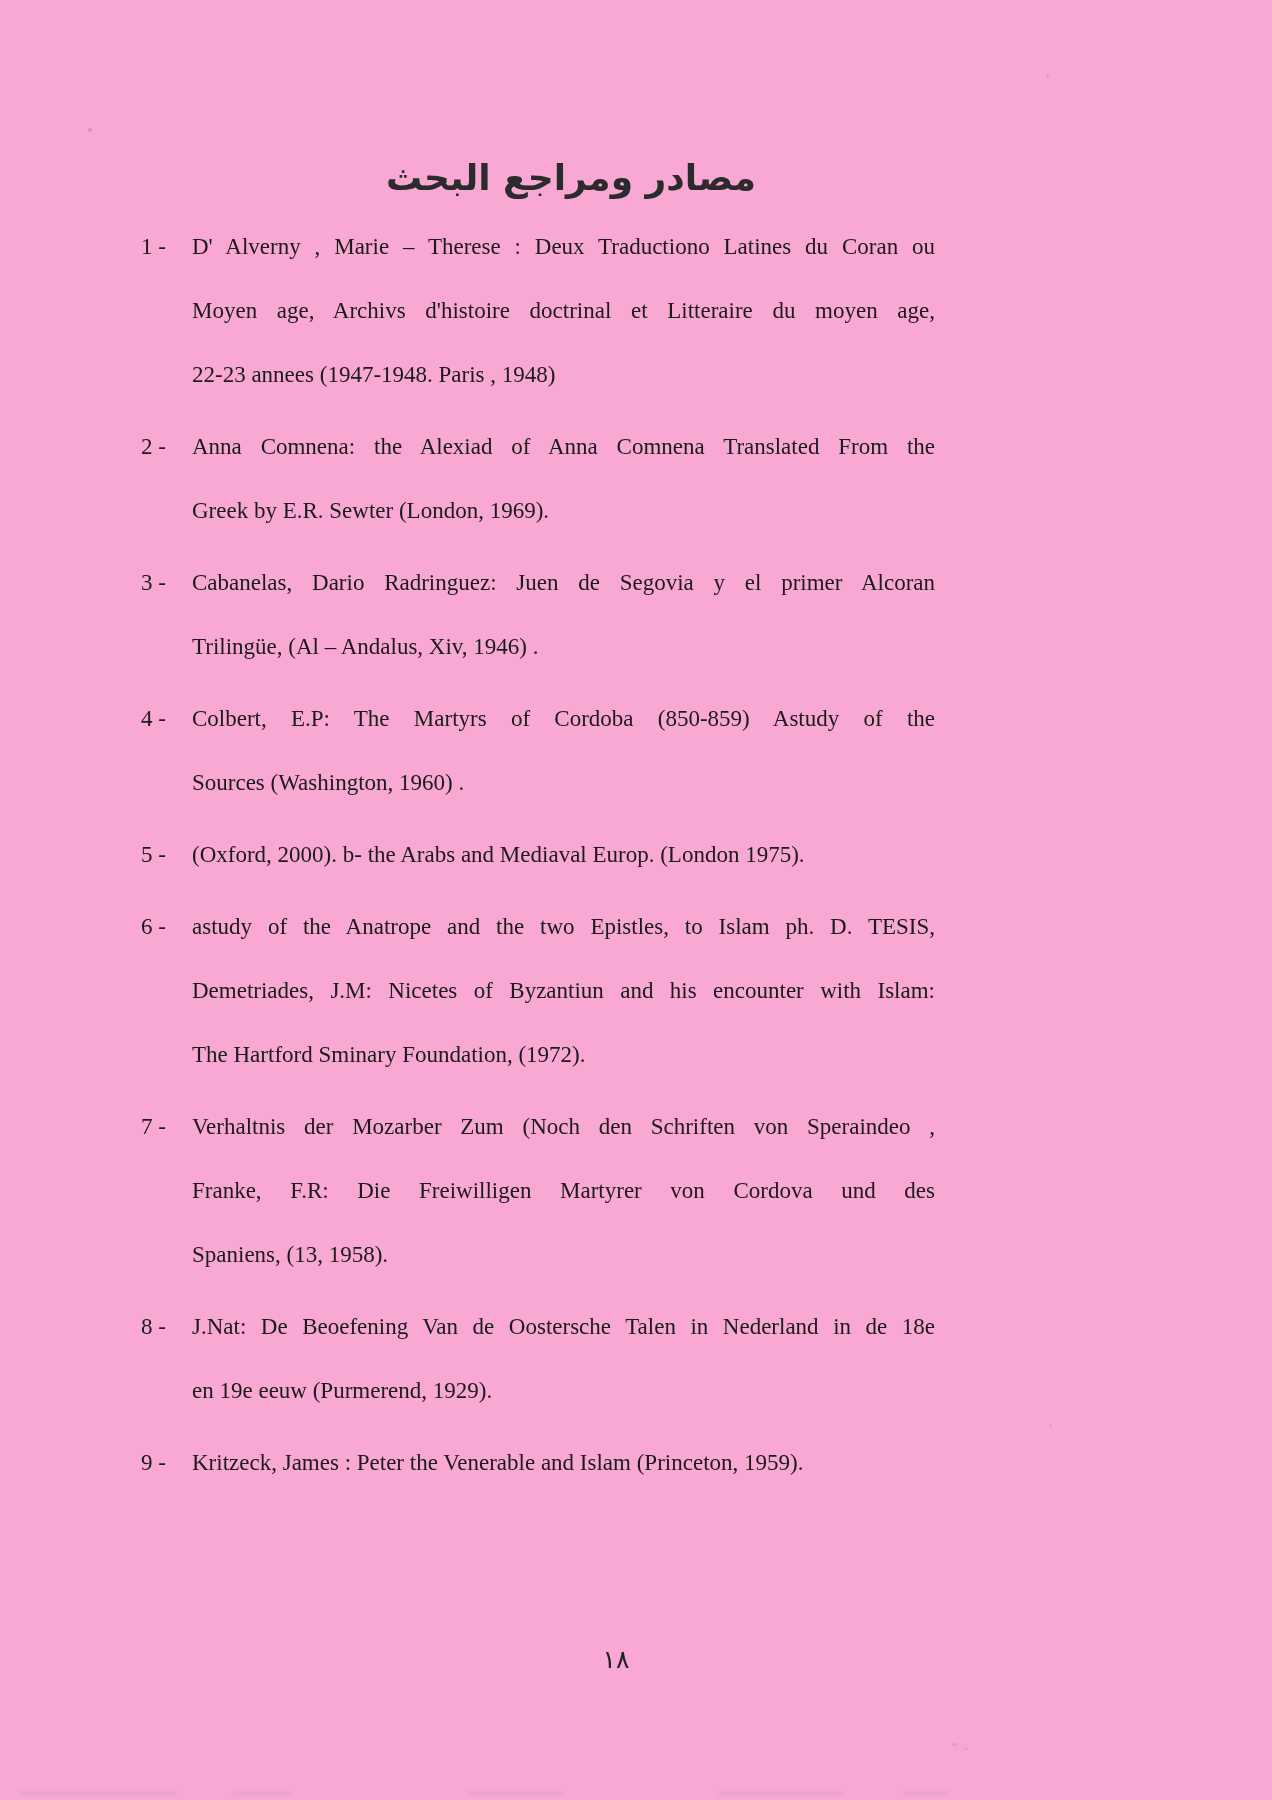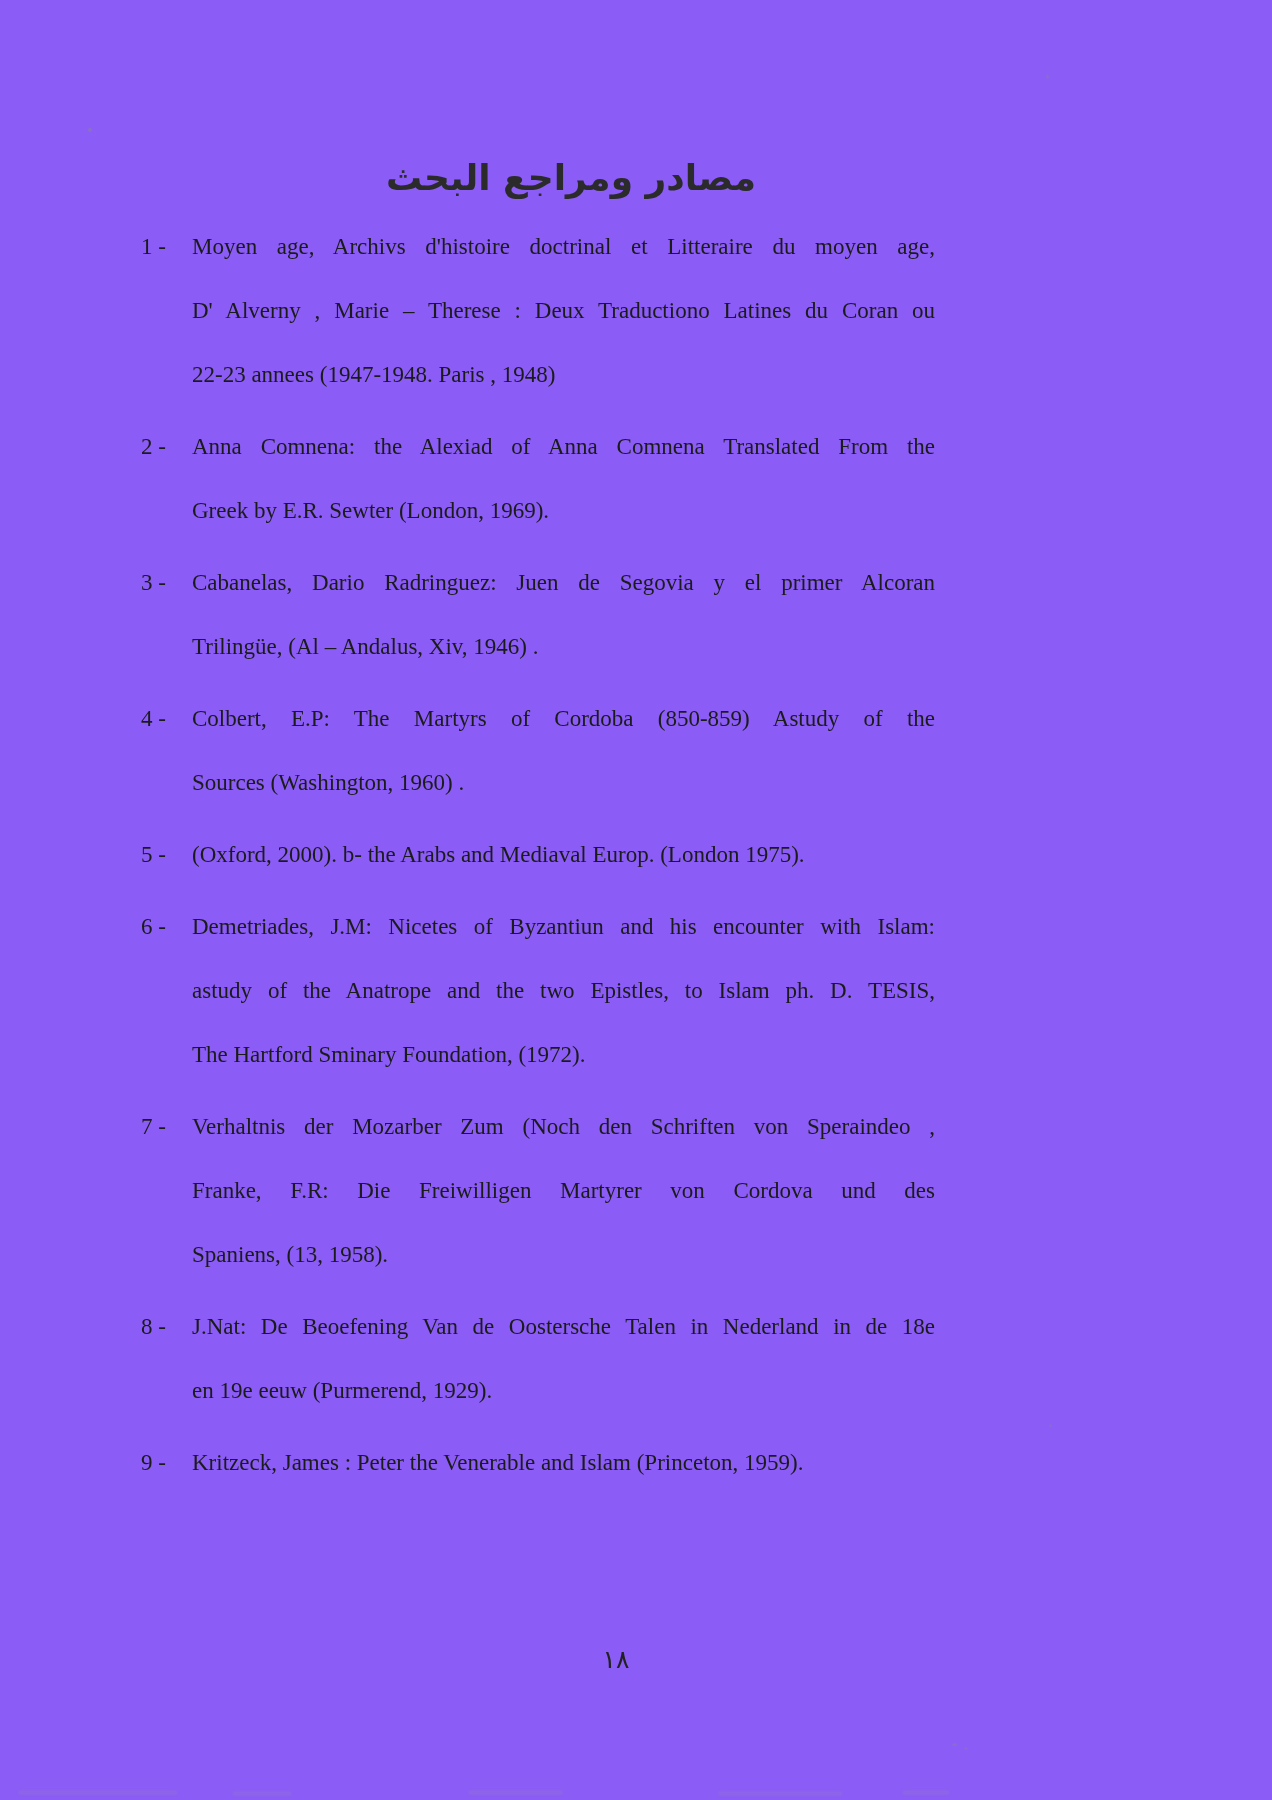--- a/index.html
+++ b/index.html
@@ -11,21 +11,21 @@
     width: 1272px;
     height: 1800px;
     position: relative;
     overflow: hidden;
     font-family: "Liberation Serif", serif;
     color: #1b1b1b;
   }
   .sheet {
     position: absolute;
     inset: 0;
-    background: #8b5cf6;
+    background: #f9a8d4;
     text-decoration: underline;
   }
   .content {
     position: absolute;
     left: 141px;
     top: 150px;
     width: 794px;
   }
   .doc-title {
     font-family: "DejaVu Sans", sans-serif;
@@ -109,22 +109,22 @@
 </head>
 <body>
 
 <div class="sheet">
   <div class="content">
     <div class="doc-title">مصادر ومراجع البحث</div>
     <div class="refs" id="refs">
         <div class="ref">
           <div class="num">1 -</div>
           <div class="lines">
+            <div class="line just">D' Alverny , Marie – Therese : Deux Traductiono Latines du Coran ou</div>
             <div class="line just">Moyen age, Archivs d'histoire doctrinal et Litteraire du moyen age,</div>
-            <div class="line just">D' Alverny , Marie – Therese : Deux Traductiono Latines du Coran ou</div>
             <div class="line">22-23 annees (1947-1948. Paris , 1948)</div>
           </div>
         </div>
         <div class="ref">
           <div class="num">2 -</div>
           <div class="lines">
             <div class="line just">Anna Comnena: the Alexiad of Anna Comnena Translated From the</div>
             <div class="line">Greek by E.R. Sewter (London, 1969).</div>
           </div>
         </div>
@@ -144,22 +144,22 @@
         </div>
         <div class="ref">
           <div class="num">5 -</div>
           <div class="lines">
             <div class="line">(Oxford, 2000). b- the Arabs and Mediaval Europ. (London 1975).</div>
           </div>
         </div>
         <div class="ref">
           <div class="num">6 -</div>
           <div class="lines">
+            <div class="line just">astudy of the Anatrope and the two Epistles, to Islam ph. D. TESIS,</div>
             <div class="line just">Demetriades, J.M: Nicetes of Byzantiun and his encounter with Islam:</div>
-            <div class="line just">astudy of the Anatrope and the two Epistles, to Islam ph. D. TESIS,</div>
             <div class="line">The Hartford Sminary Foundation, (1972).</div>
           </div>
         </div>
         <div class="ref">
           <div class="num">7 -</div>
           <div class="lines">
             <div class="line just">Verhaltnis der Mozarber Zum (Noch den Schriften von Speraindeo ,</div>
             <div class="line just">Franke, F.R: Die Freiwilligen Martyrer von Cordova und des</div>
             <div class="line">Spaniens, (13, 1958).</div>
           </div>

